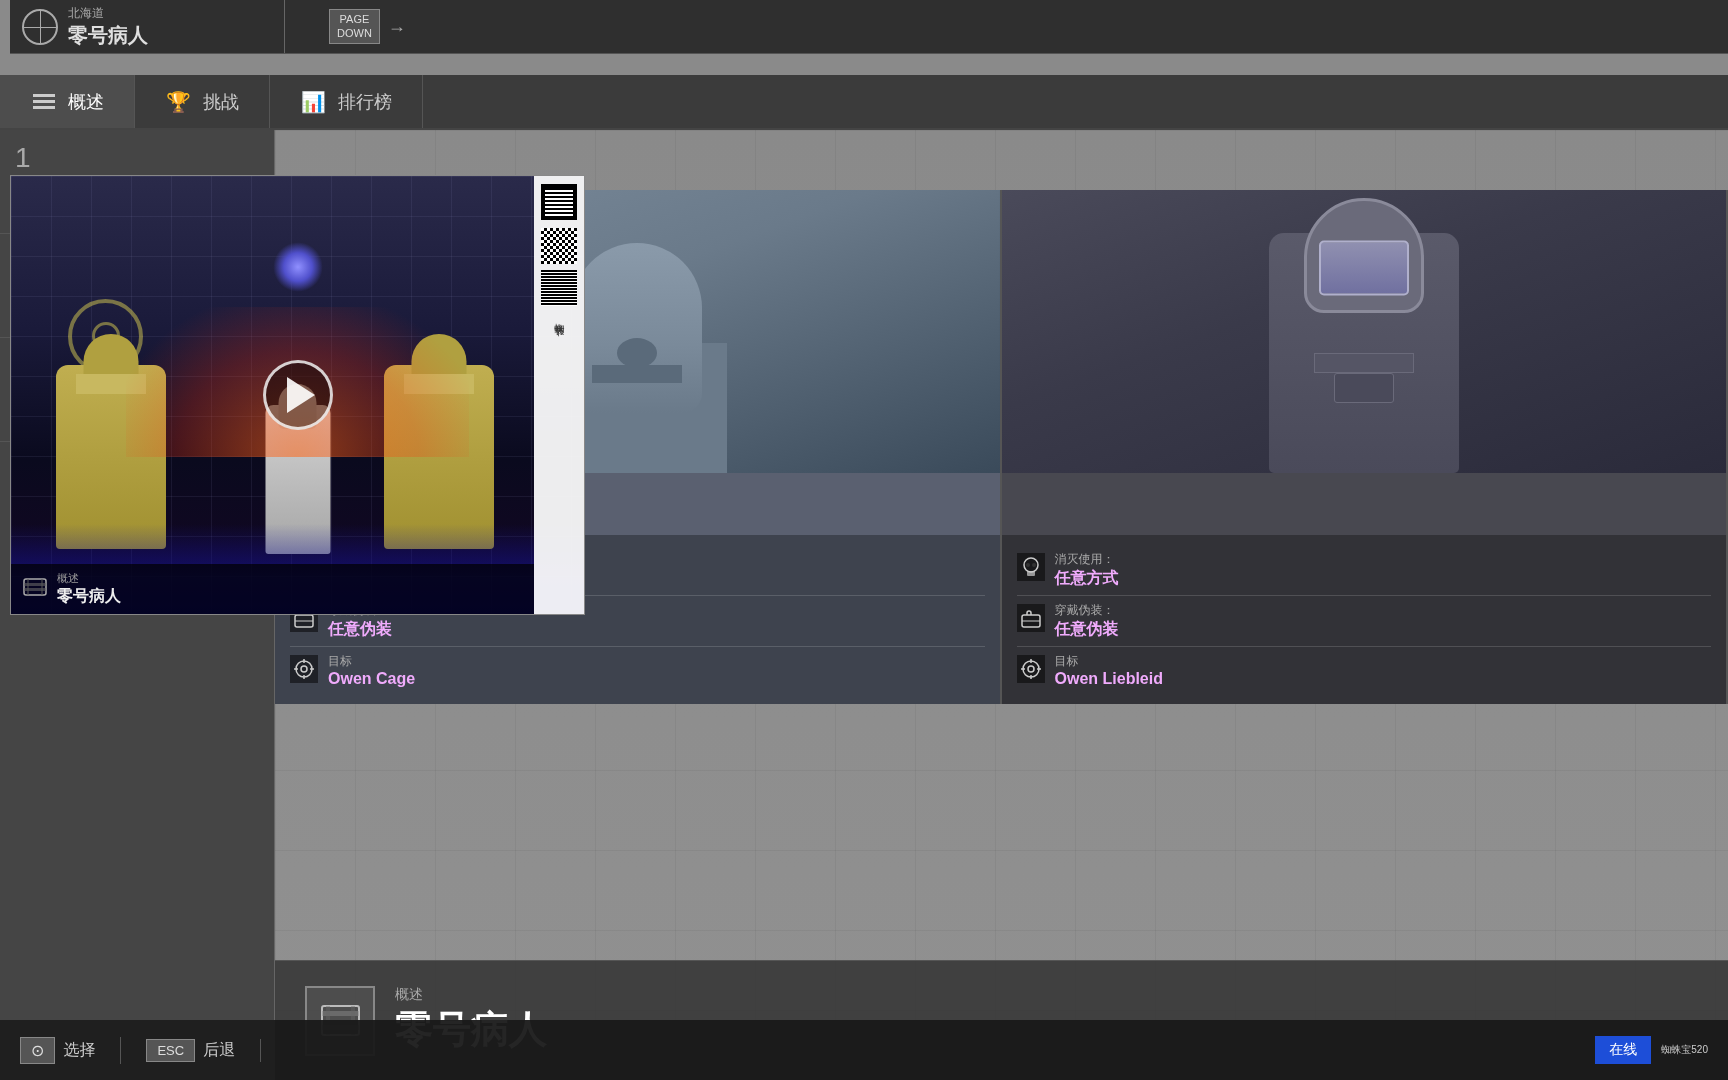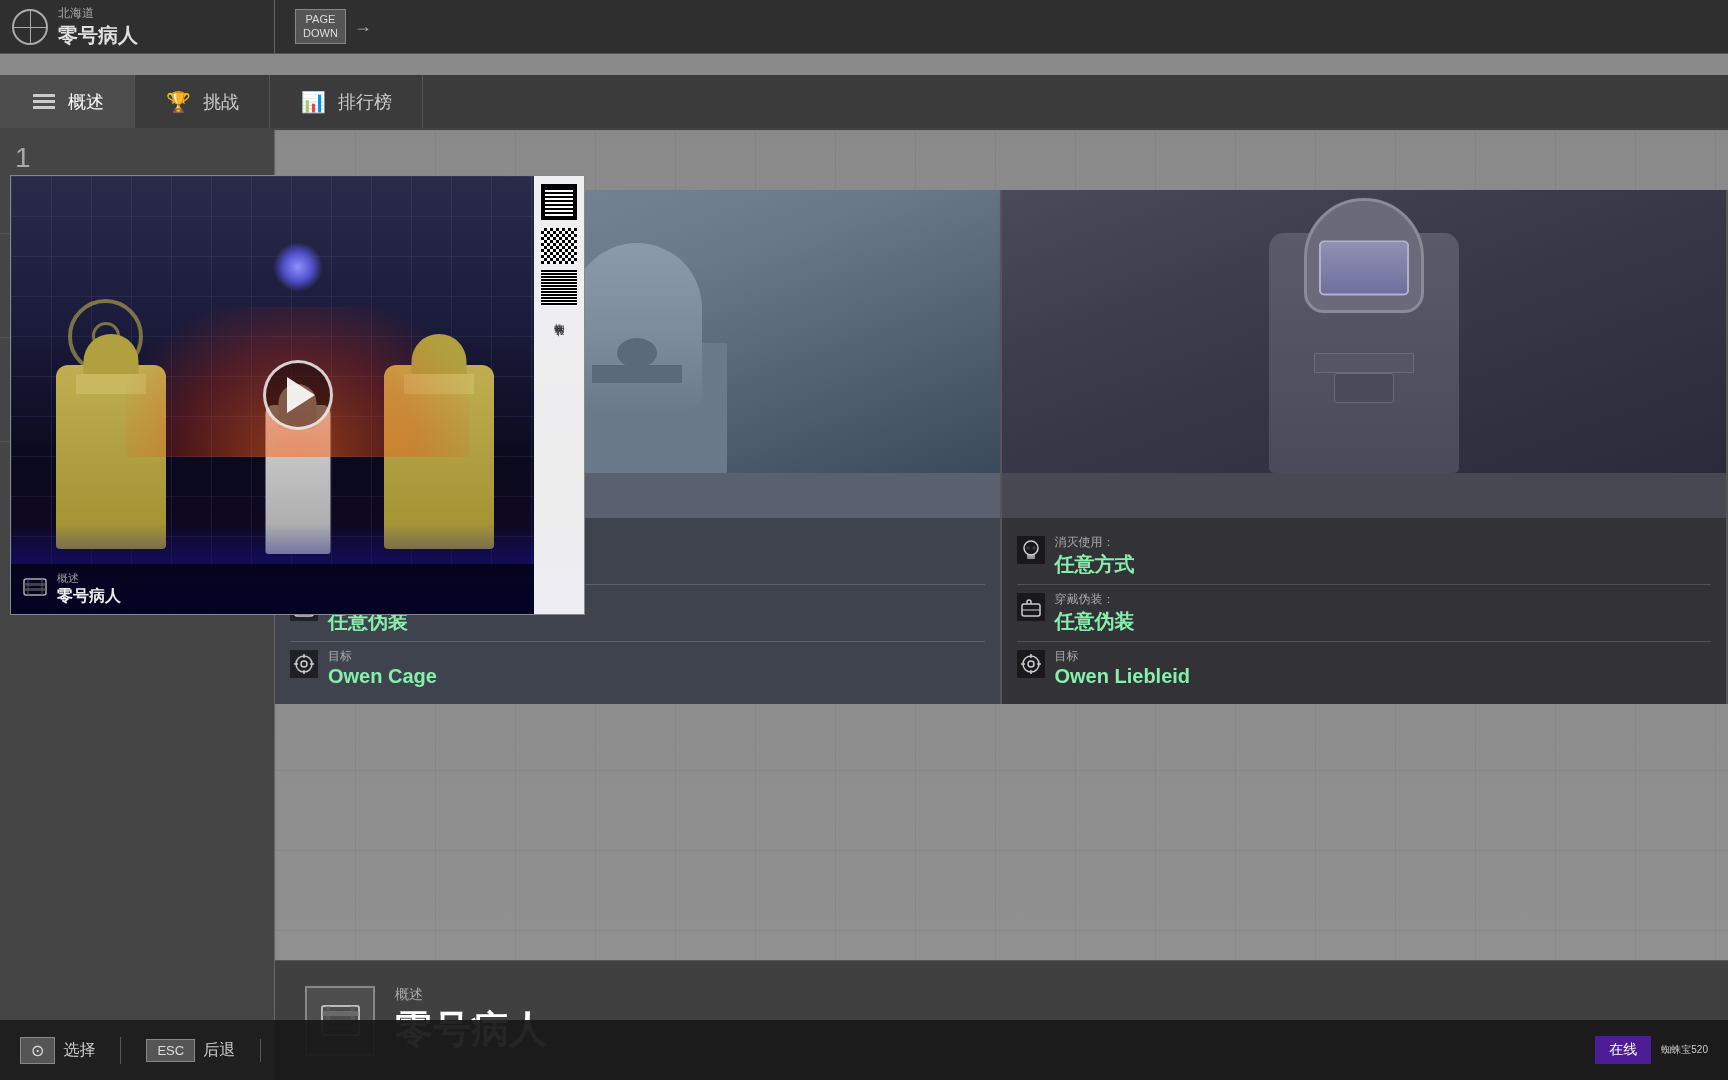--- a/index.html
+++ b/index.html
@@ -8,26 +8,27 @@
       height: 1080px;
       background: #8a8a8a;
       font-family: 'Microsoft YaHei', 'PingFang SC', sans-serif;
       overflow: hidden;
       position: relative;
     }
 
     
     .top-bar {
       position: absolute;
-      top: 0; left: 0; right: 0;
+      top: 0; left: 10px; right: 0;
       height: 54px;
       background: rgba(30,30,30,0.85);
       display: flex;
       align-items: center;
       border-bottom: 1px solid #555;
+      gap: 24px;
     }
     .top-bar-left {
       display: flex;
       align-items: center;
       padding-left: 12px;
       width: 275px;
       border-right: 1px solid #666;
       height: 100%;
     }
     .globe-icon {
@@ -195,21 +196,21 @@
       width: 28px; height: 28px;
       background: rgba(0,0,0,0.5);
       display: flex; align-items: center; justify-content: center;
       flex-shrink: 0;
       margin-top: 2px;
     }
     .info-text {
       display: flex; flex-direction: column;
     }
     .info-label { font-size: 12px; color: #aaa; }
-    .info-value { font-size: 20px; color: #86efac; font-weight: bold; text-align: right; }
+    .info-value { font-size: 16px; color: #f0abfc; font-weight: bold; text-align: right; }
 
     
     .bottom-info {
       position: absolute;
       bottom: 0; left: 275px; right: 0;
       height: 120px;
       background: rgba(50,50,50,0.85);
       display: flex;
       align-items: center;
       padding: 0 30px;
@@ -345,21 +346,21 @@
       border: 1px solid #888;
       display: flex; align-items: center; gap: 5px;
     }
     .key-badge .wheel-icon { font-size: 16px; }
     .action-label { font-size: 16px; color: #ccc; }
     .bottom-right {
       margin-left: auto;
       display: flex; align-items: center; gap: 10px;
     }
     .status-online {
-      background: #4c1d95;
+      background: #1d4ed8;
       color: #fff;
       padding: 5px 14px;
       font-size: 14px;
       border: none;
     }
     .username-badge {
       font-size: 10px; color: #ccc;
     }
 
     

